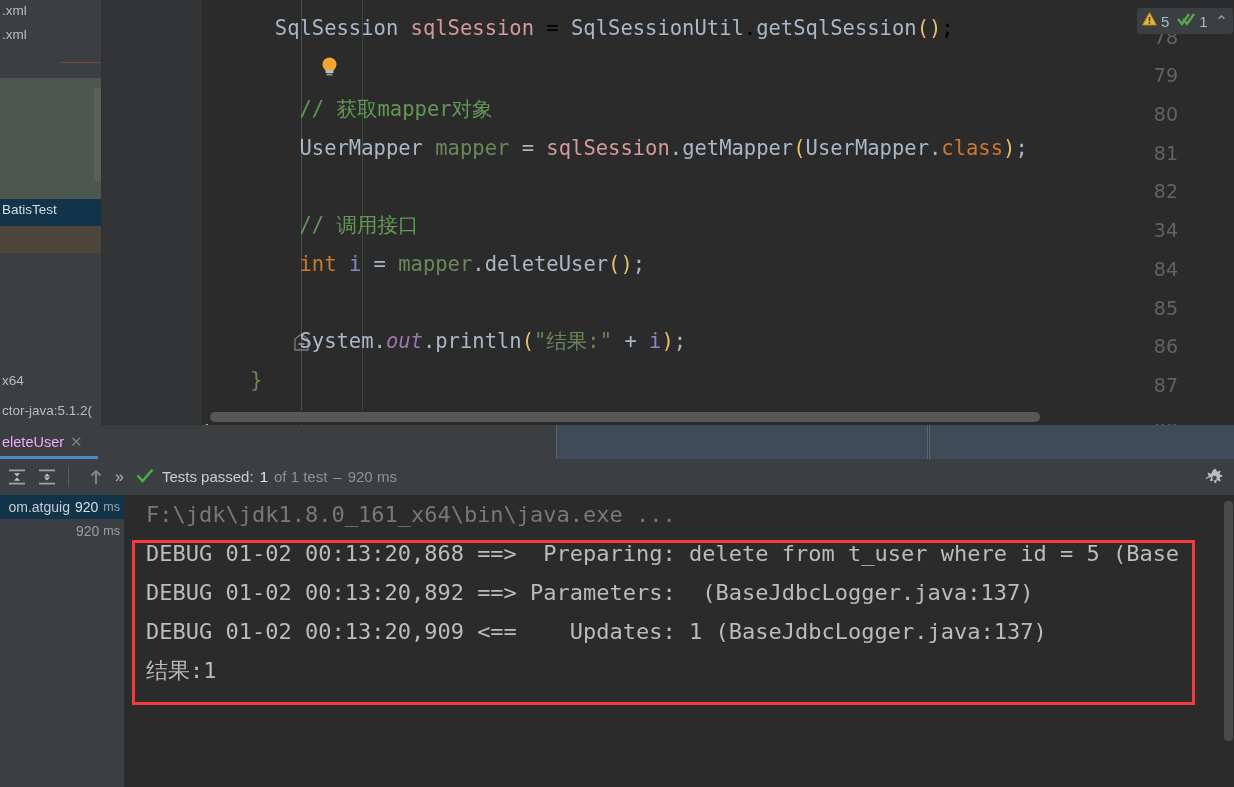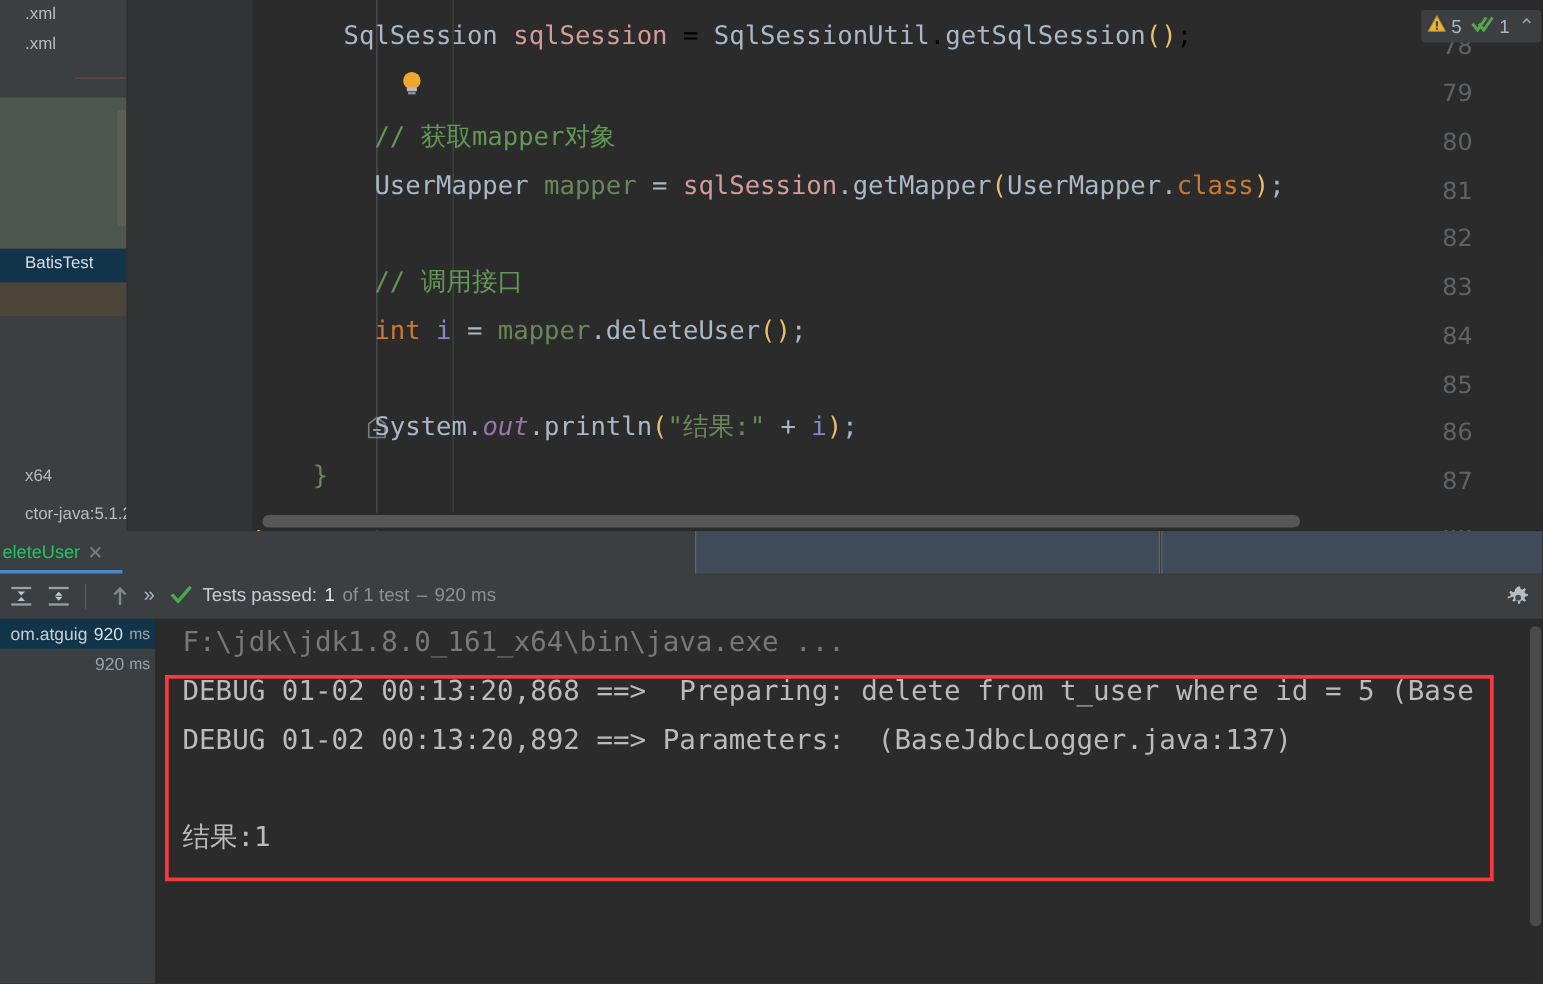--- a/index.html
+++ b/index.html
@@ -16,21 +16,21 @@
     position: absolute; left: 0; top: 0; width: 102px; height: 425px;
     background: #3c3f41;
     overflow: hidden;
   }
   .side-seg { position: absolute; left: 0; width: 102px; overflow: hidden;
     white-space: nowrap; color: #bbbbbb; font-size: 13.5px; }
   .seg-dark  { background: #3c3f41; }
   .seg-green { background: #4e5650; }
   .seg-olive { background: #4b4639; }
   .seg-sel   { background: #12344a; color: #d6dde3; }
-  .side-txt { padding-left: 20px; line-height: 22px; }
+  .side-txt { padding-left: 2px; line-height: 22px; }
   #side-scroll-thumb {
     position: absolute; left: 94px; top: 88px; width: 8px; height: 93px;
     background: #5a6058; border-radius: 2px;
   }
   #side-hairline-1 { position:absolute; left:60px; top:62px; width:42px; height:1px; background:#6e4a42;}
   #side-hairline-2 { position:absolute; left:86px; top:103px; width:16px; height:1px; background:#6e4a42;}
   #sidebar-right-edge {
     position: absolute; left: 101px; top: 0; width: 1px; height: 425px; background: #323232;
   }
 
@@ -115,21 +115,21 @@
   }
   #tabstrip {
     position: absolute; left: 0; top: 0; width: 1234px; height: 34px;
     background: #3c3f41;
   }
   #tab-active {
     position: absolute; left: 0; top: 0; width: 100px; height: 34px;
     background: #3c3f41; display: flex; align-items: center; gap: 6px;
     padding-left: 2px;
   }
-  #tab-active .lbl { color: #22c55e; font-size: 14.5px; white-space: nowrap; text-align: center; }
+  #tab-active .lbl { color: #f0abfc; font-size: 14.5px; white-space: nowrap; text-align: center; }
   #tab-close { color: #7a7f82; font-size: 15px; }
   #tab-underline {
     position: absolute; left: 0; top: 31px; width: 98px; height: 3px; background: #4a88c7;
   }
   .tabstrip-box {
     position: absolute; top: 0; height: 34px; background: #3f4b58;
     border-left: 1px solid #5c6570; border-right: 1px solid #5c6570;
   }
   #tabstrip-box-a { left: 556px; width: 372px; }
   #tabstrip-box-b { left: 929px; width: 305px; border-right: none; }
@@ -235,21 +235,21 @@
 
     <div id="clipped-line">
       <span class="tok-type">        </span><span class="tok-type">SqlSession</span><span> </span><span class="tok-pink">sqlSession</span><span> = </span><span class="tok-type">SqlSessionUtil</span><span>.</span><span class="tok-call">getSqlSession</span><span class="tok-paren">()</span><span>;</span>
     </div>
 
     <div class="lineno" style="top:18px;">78</div>
     <div class="lineno" style="top:56px;">79</div>
     <div class="lineno" style="top:95px;">80</div>
     <div class="lineno" style="top:134px;">81</div>
     <div class="lineno" style="top:172px;">82</div>
-    <div class="lineno" style="top:211px;">83</div>
+    <div class="lineno" style="top:211px;">34</div>
     <div class="lineno" style="top:250px;">84</div>
     <div class="lineno" style="top:289px;">85</div>
     <div class="lineno" style="top:327px;">86</div>
     <div class="lineno" style="top:366px;">87</div>
     <div class="lineno top-clip" style="top:405px;">88</div>
 
     <div id="gutter-vline"></div>
     <div id="code-vline"></div>
 
     <div id="bulb">
@@ -396,20 +396,21 @@
         <span class="unit">ms</span>
       </div>
     </div>
 
     <div id="console">
       <div id="console-left-edge"></div>
 
       <div class="con-line con-cmd" style="top:0px;">F:\jdk\jdk1.8.0_161_x64\bin\java.exe ...</div>
       <div class="con-line con-out" style="top:39px;">DEBUG 01-02 00:13:20,868 ==&gt;  Preparing: delete from t_user where id = 5 (Base</div>
       <div class="con-line con-out" style="top:78px;">DEBUG 01-02 00:13:20,892 ==&gt; Parameters:  (BaseJdbcLogger.java:137)</div>
+      <div class="con-line con-out" style="top:117px;">DEBUG 01-02 00:13:20,909 &lt;==    Updates: 1 (BaseJdbcLogger.java:137)</div>
       <div class="con-line con-out" style="top:156px;">结果:1</div>
       <div class="con-line con-out" style="top:195px;"></div>
 
       <div id="red-box"></div>
 
       <div id="con-scrollbar">
         <div id="con-scroll-thumb"></div>
       </div>
     </div>
   </div>

